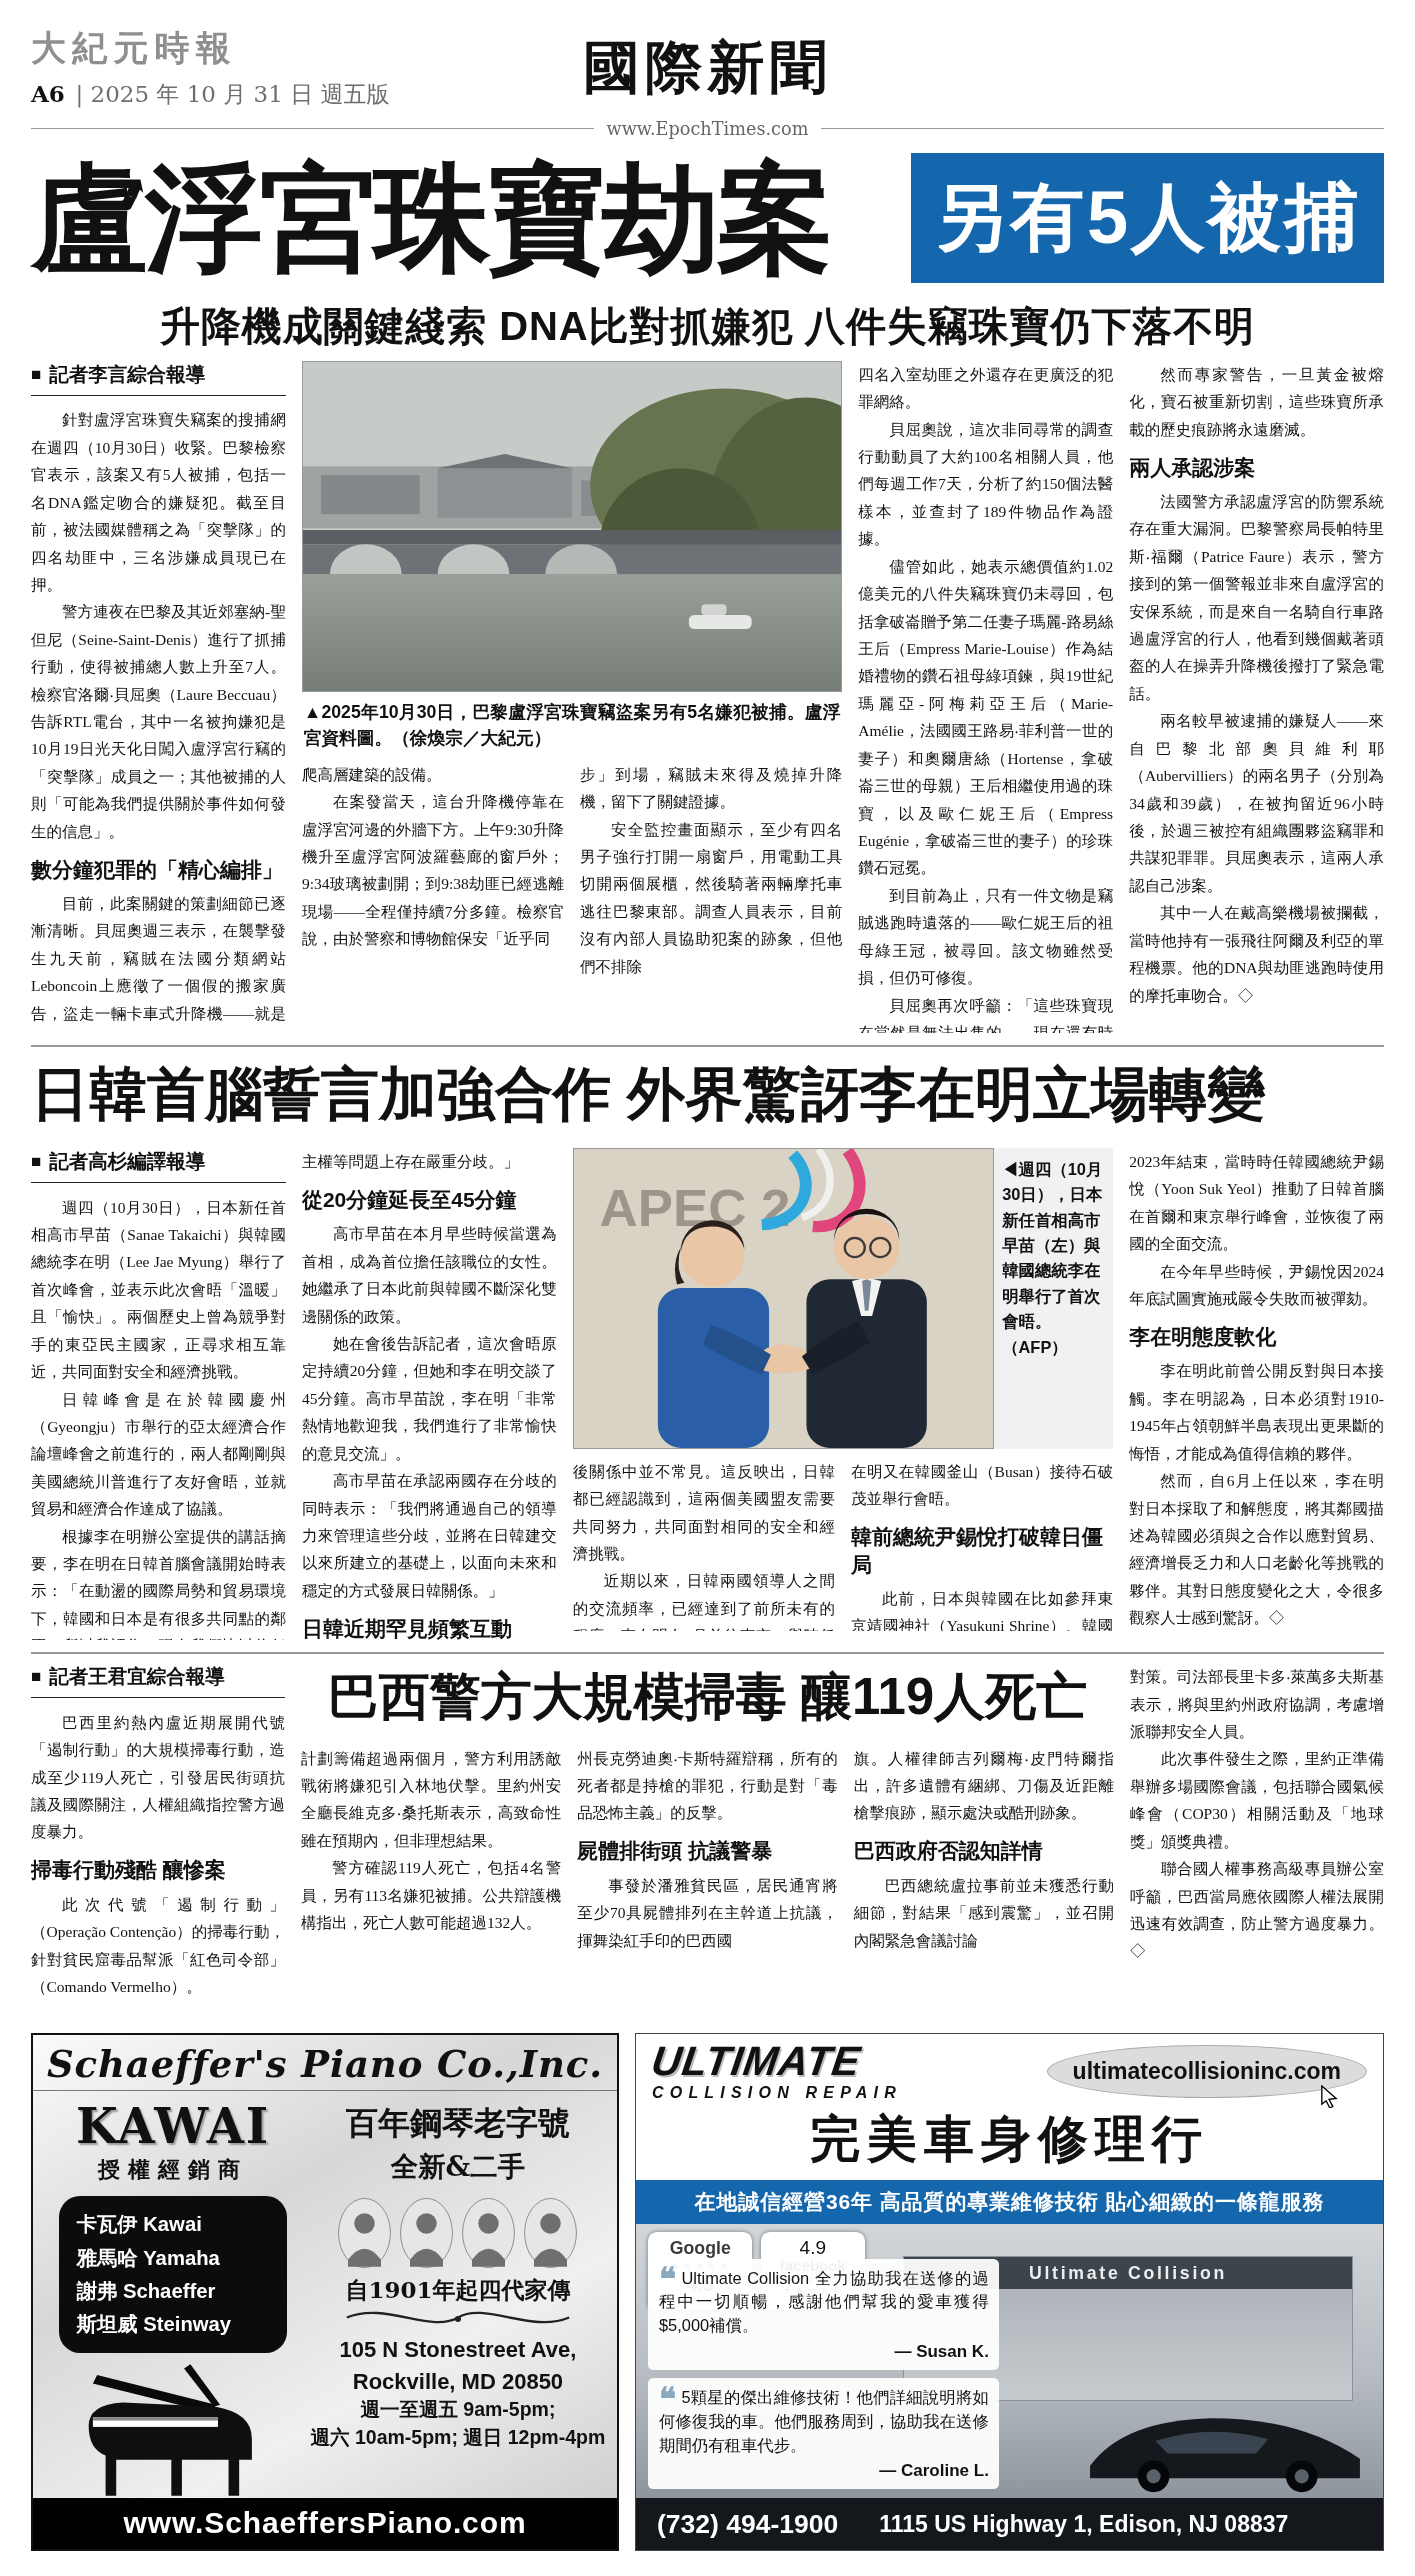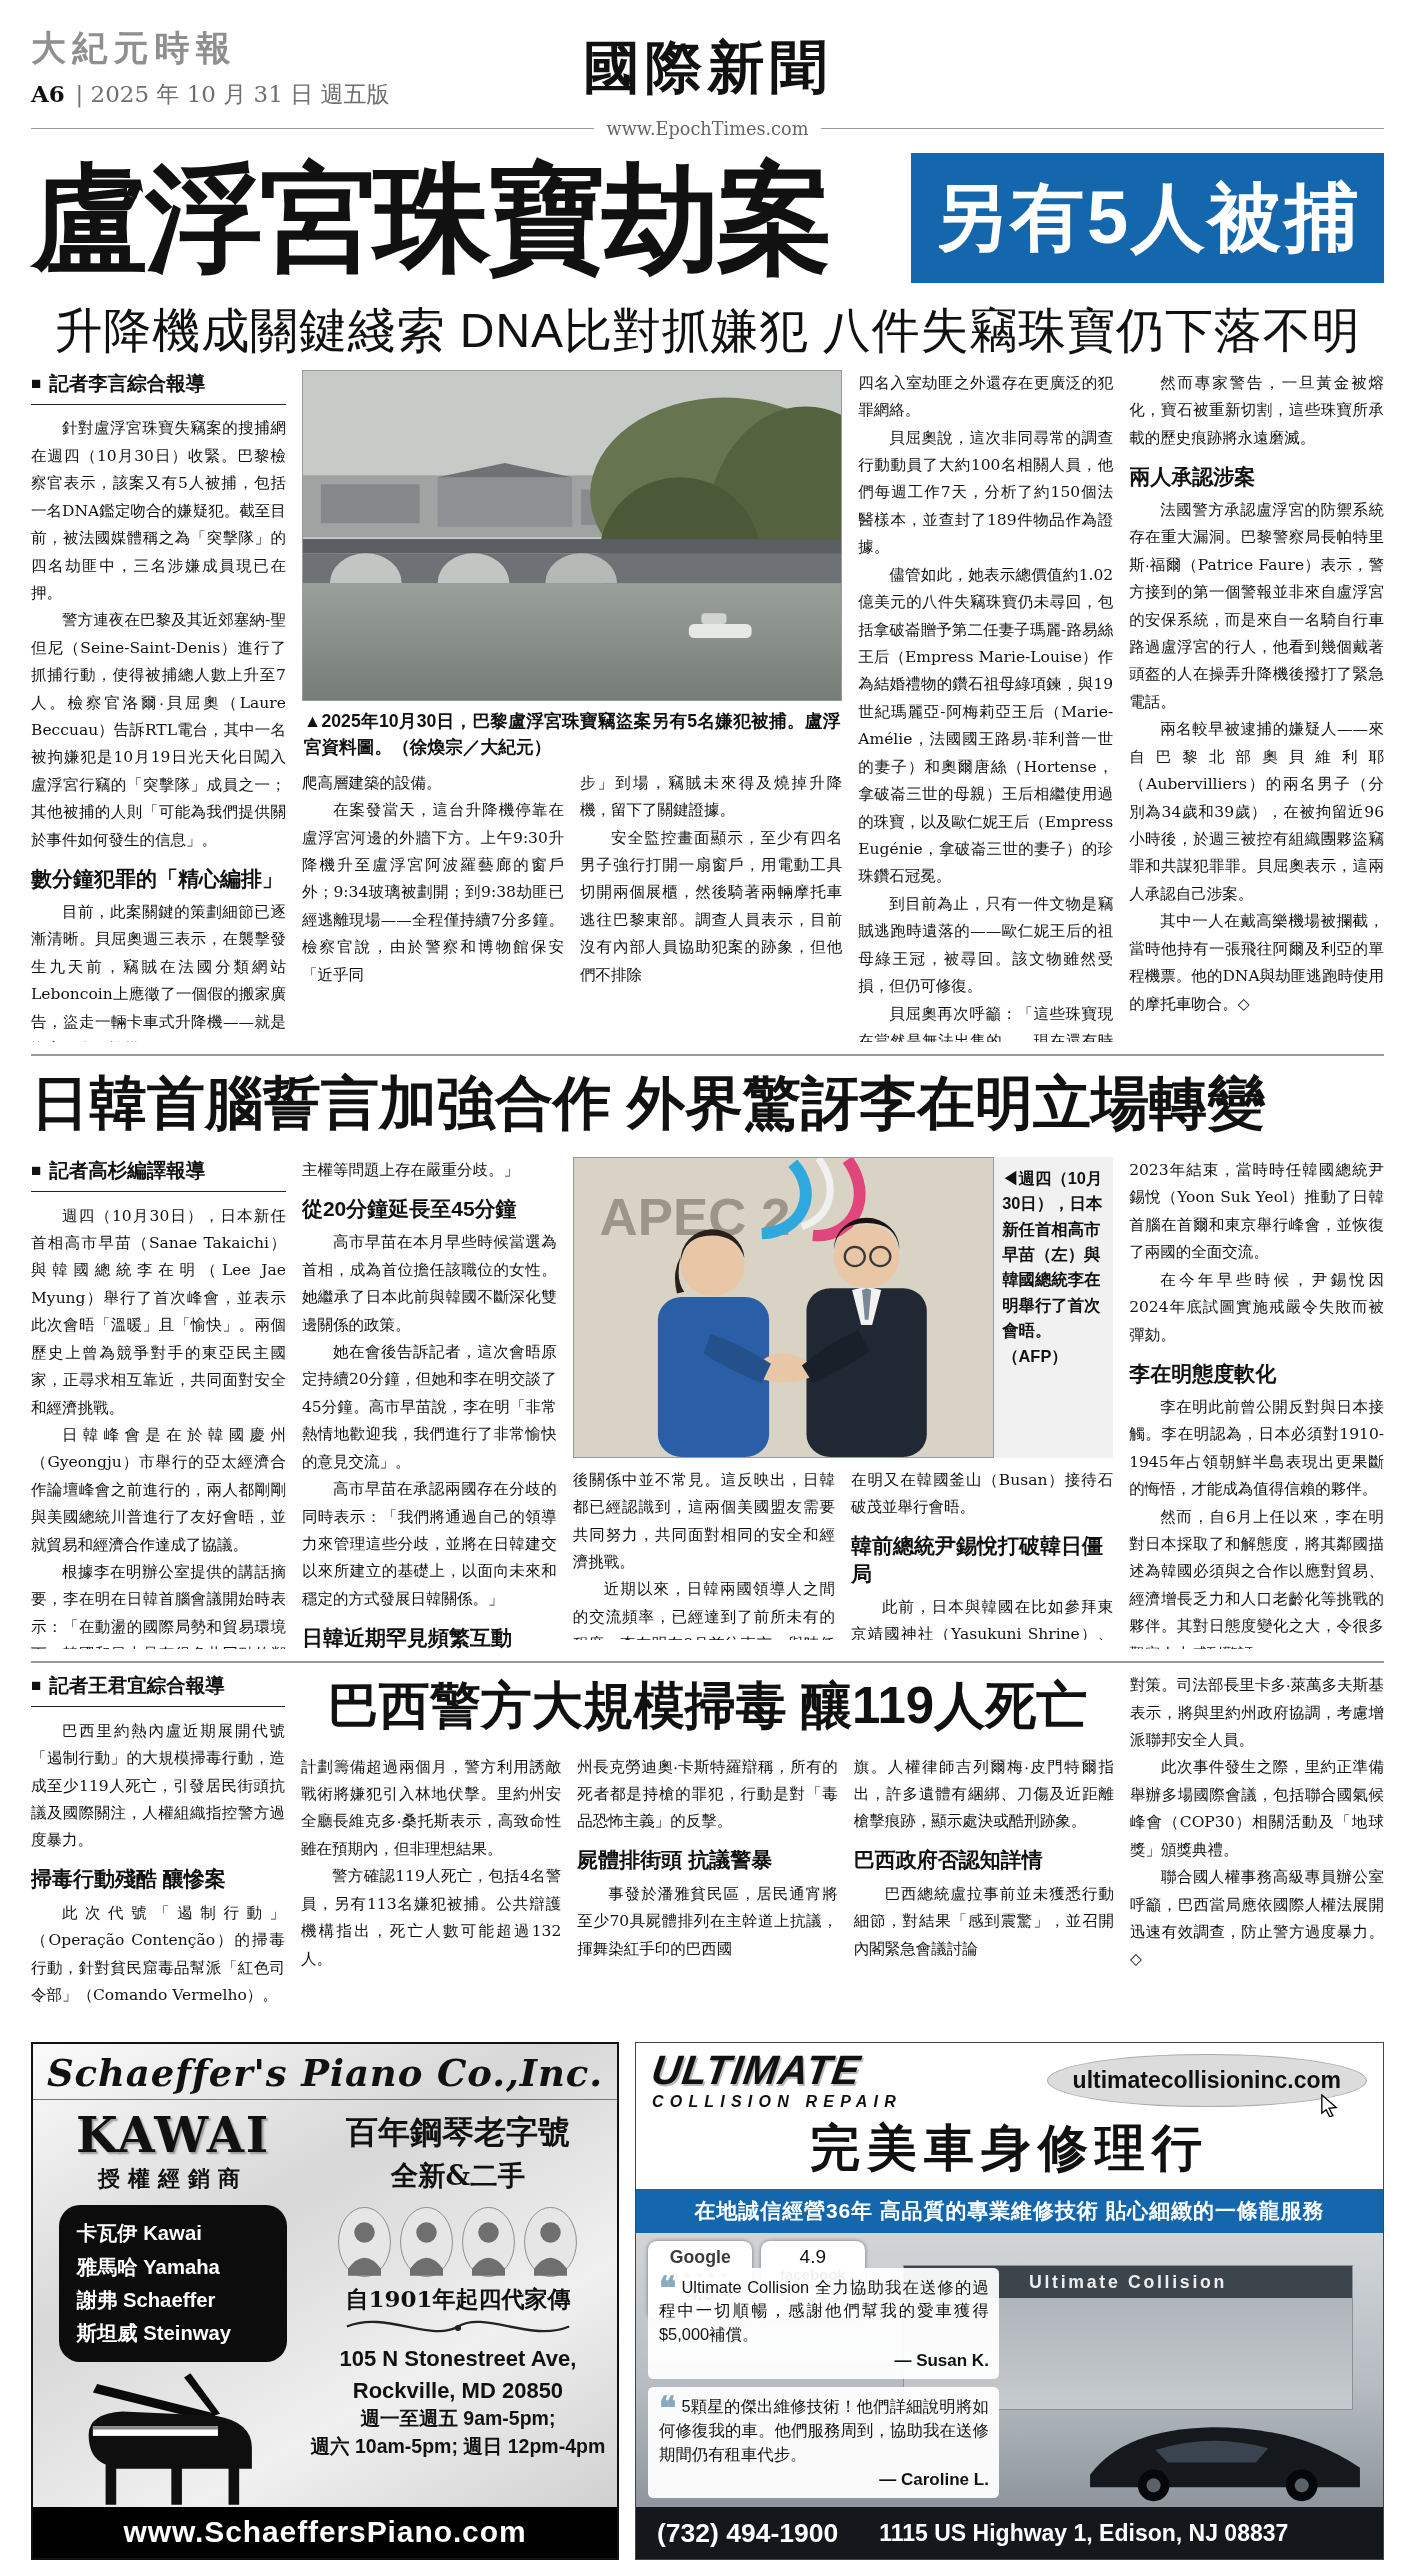--- a/index.html
+++ b/index.html
@@ -17,34 +17,34 @@
         font-size:57px;font-weight:900;letter-spacing:5.3px;white-space:nowrap;}
   .mast-rule{display:flex;align-items:center;gap:12.4px;margin-top:1.8px;}
   .rule-line{flex:1;border-top:1.8px solid #9a9a9a;height:0;}
   .site{color:#666;font-size:17.7px;}
 
   
   .lead-head{display:flex;align-items:center;gap:23px;margin-top:14px;justify-content:space-between;}
   .h1{margin:0;font-size:117px;line-height:1.08;font-weight:900;letter-spacing:-2.7px;white-space:nowrap;}
   .badge{background:#1467ad;color:#fff;font-family:"Liberation Sans",sans-serif;
         font-weight:900;font-size:74px;line-height:1;padding:28px 23px;letter-spacing:2.7px;white-space:nowrap;margin-left:25px;}
-  .deck{text-align:center;font-family:"Liberation Sans",sans-serif;font-size:48px;
-        font-weight:400;margin:16px 0 7px;letter-spacing:0.9px;white-space:nowrap;}
+  .deck{text-align:center;font-family:"Liberation Sans",sans-serif;font-size:40px;
+        font-weight:700;margin:16px 0 7px;letter-spacing:0.9px;white-space:nowrap;}
 
   
   .grid{display:flex;gap:16px;}
   .col{flex:1 1 0;min-width:0;overflow:hidden;}
   .span2{flex:2.12 1 0;min-width:0;overflow:hidden;}
   .span3{flex:3.2 1 0;min-width:0;overflow:hidden;}
   .art1{height:672px;overflow:hidden;margin-top:7px;}
   .byline{font-family:"Liberation Sans",sans-serif;font-weight:bold;font-size:19.5px;
         border-bottom:1.8px solid #222;padding-bottom:7px;margin-bottom:10.6px;
         display:flex;align-items:center;gap:8px;}
   .bmark{font-size:17px;line-height:1;}
-  .coltext p{margin:0;font-size:15.5px;line-height:1.77;text-align:justify;text-indent:2em;}
+  .coltext p{margin:0;font-size:15.5px;line-height:1.77;text-align:justify;text-indent:2em;font-family:Liberation Serif, serif;}
   .coltext p.cont{text-indent:0;}
   .coltext p.sub{font-family:"Liberation Sans",sans-serif;font-weight:900;font-size:21px;
         text-indent:0;text-align:left;margin:10.6px 0 7px;line-height:1.3;}
 
   .photo-frame{border:0.9px solid #999;overflow:hidden;background:#cfd2cf;}
   .photo1{height:329px;}
   .photo1 svg,.photo2 svg{display:block;width:100%;height:100%;}
   .caption{font-family:"Liberation Sans",sans-serif;font-weight:bold;font-size:17.7px;
         line-height:1.5;margin:7px 1.8px 8.8px;text-align:justify;}
   .twocol{display:flex;gap:16px;height:255px;overflow:hidden;}

